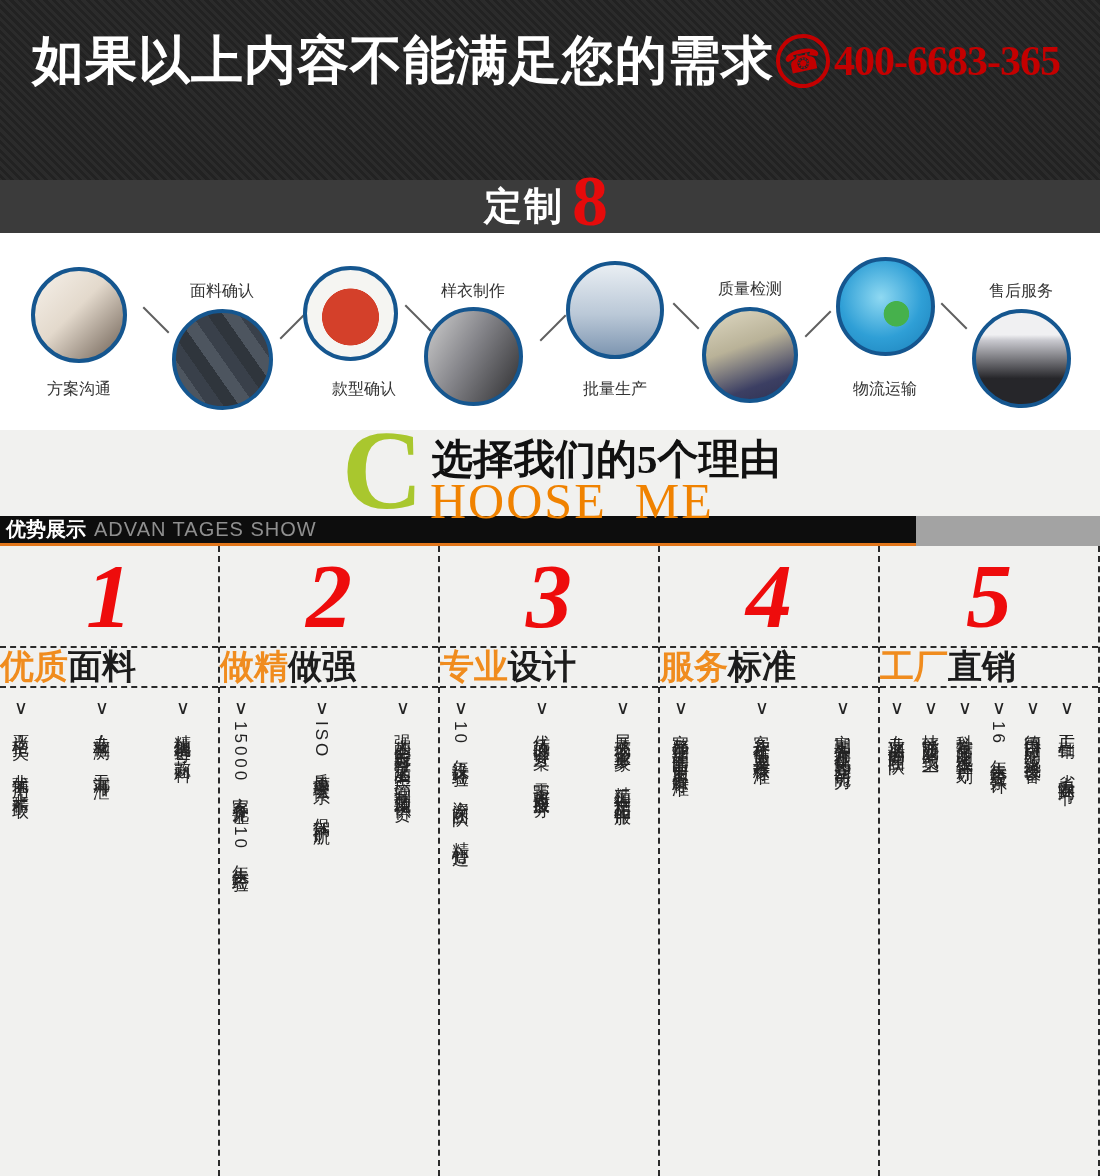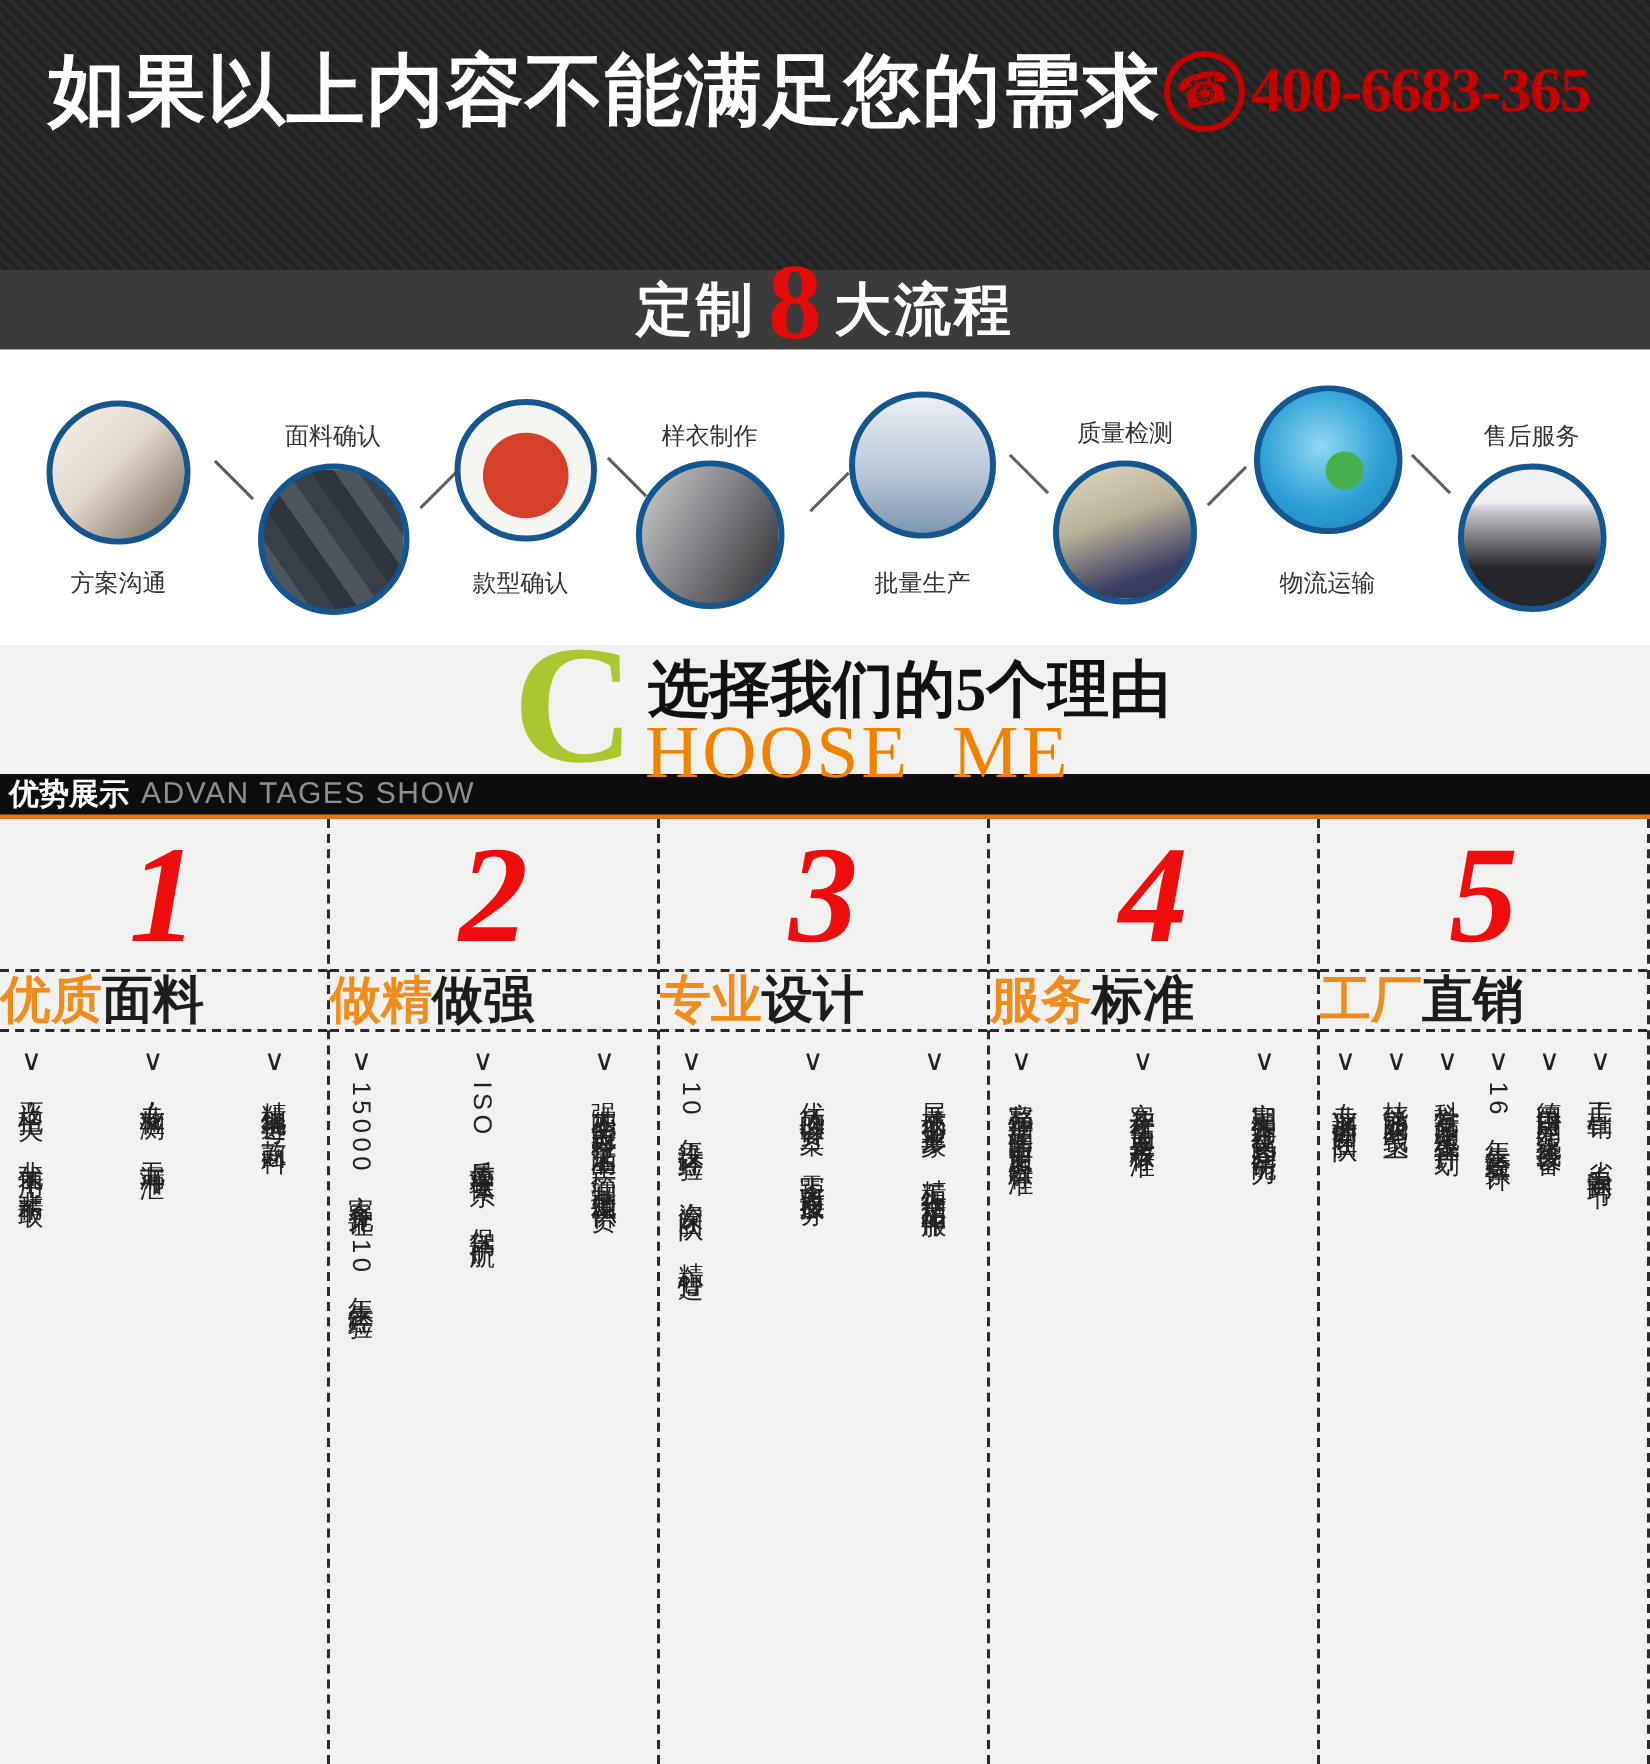--- a/index.html
+++ b/index.html
@@ -46,21 +46,21 @@
   .choose{position:relative;width:1100px;height:86px;background:#f1f1ef;}
   .big-c{position:absolute;left:342px;top:-8px;font-family:"Liberation Serif","DejaVu Serif",serif;
     font-weight:bold;font-size:112px;line-height:96px;color:#a9c72e;}
   .choose-cn{position:absolute;left:432px;top:2px;font-family:"Liberation Serif","DejaVu Serif",serif;
     font-weight:bold;font-size:41px;color:#111;white-space:nowrap;}
   .choose-en{position:absolute;left:430px;top:42px;font-family:"Liberation Serif","DejaVu Serif",serif;
     font-weight:normal;font-size:50px;color:#f08200;letter-spacing:2px;white-space:nowrap;}
   .choose-en .en-right{margin-left:28px;}
 
   
-  .adv-bar{width:1100px;height:27px;background:#0d0d0d;border-bottom:3px solid #e2761b;
+  .adv-bar{width:916px;height:27px;background:#0d0d0d;border-bottom:3px solid #e2761b;
     box-sizing:content-box;display:flex;align-items:center;}
   .adv-bar-cn{font-size:20px;font-weight:bold;color:#fff;margin-left:6px;}
   .adv-bar-en{font-size:20px;color:#8f8f8f;margin-left:8px;letter-spacing:1px;}
 
   
   .adv{display:flex;width:1100px;height:630px;background:#f1f1ef;}
   .col{width:220px;box-sizing:border-box;border-right:2px dashed #2a2a2a;
     display:flex;flex-direction:column;}
   .num{height:100px;display:flex;align-items:center;justify-content:center;
     font-family:"Liberation Serif","DejaVu Serif",serif;font-style:italic;font-weight:bold;
@@ -82,35 +82,34 @@
 
   <div class="banner">
     <div class="banner-title">如果以上内容不能满足您的需求</div>
     <div class="phone">
       <span class="phone-icon">☎</span>
       <span class="phone-num">400-6683-365</span>
     </div>
     <div class="banner-strip">
       <span class="strip-txt">定制</span>
       <span class="strip-num">8</span>
-      <span class="strip-txt">大流程</span>
     </div>
   </div>
 
   <div class="flow">
     <div class="circ p1" style="left:31px;top:34px;width:96px;height:96px;"></div>
     <div class="step-label" style="left:14px;top:146px;">方案沟通</div>
     <div class="conn down" style="left:138px;top:86px;"></div>
 
     <div class="circ p2" style="left:172px;top:76px;width:101px;height:101px;"></div>
     <div class="step-label" style="left:157px;top:48px;">面料确认</div>
     <div class="conn up" style="left:275px;top:92px;"></div>
 
     <div class="circ p3" style="left:303px;top:33px;width:95px;height:95px;"></div>
-    <div class="step-label" style="left:282px;top:146px;">款型确认</div>
+    <div class="step-label" style="left:299px;top:146px;">款型确认</div>
     <div class="conn down" style="left:400px;top:84px;"></div>
 
     <div class="circ p4" style="left:424px;top:74px;width:99px;height:99px;"></div>
     <div class="step-label" style="left:408px;top:48px;">样衣制作</div>
     <div class="conn up" style="left:535px;top:94px;"></div>
 
     <div class="circ p5" style="left:566px;top:28px;width:98px;height:98px;"></div>
     <div class="step-label" style="left:550px;top:146px;">批量生产</div>
     <div class="conn down" style="left:668px;top:82px;"></div>
 

